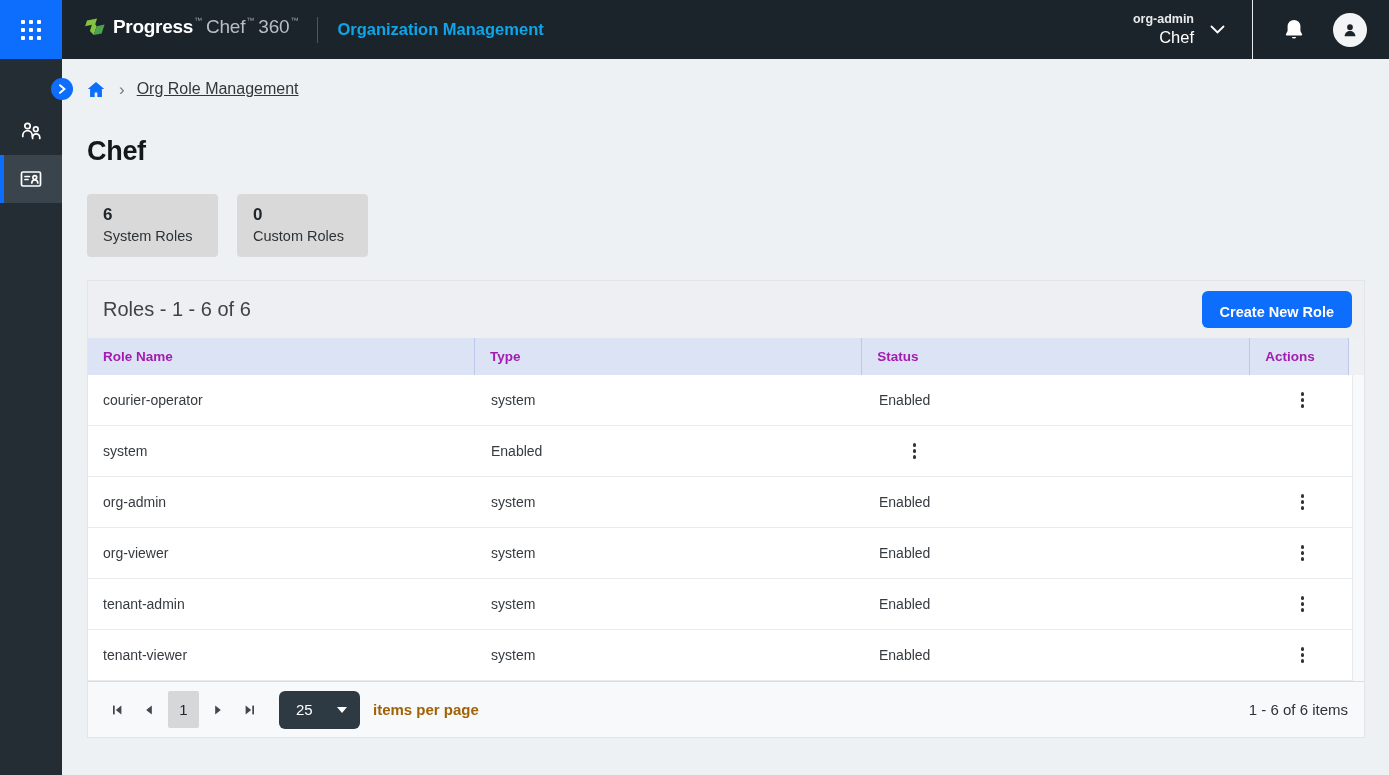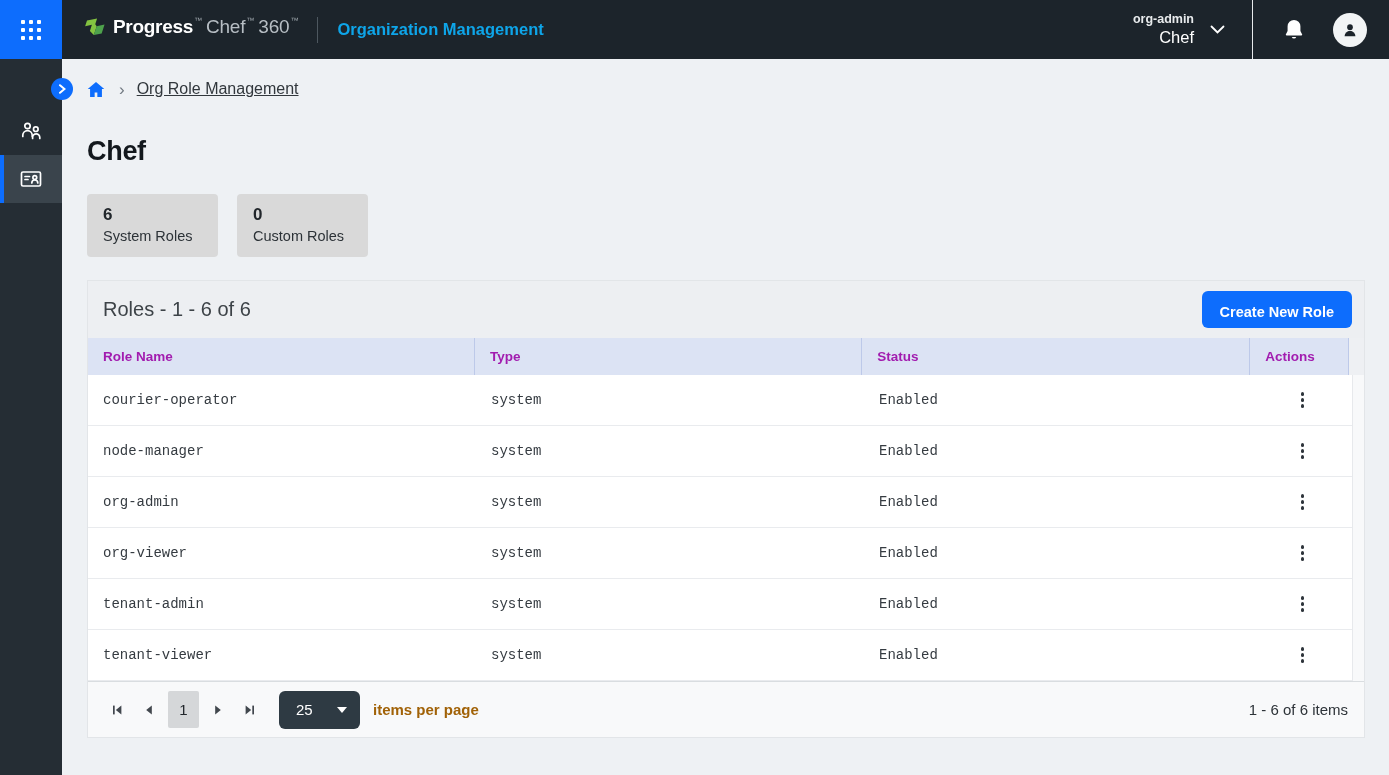--- a/index.html
+++ b/index.html
@@ -100,21 +100,21 @@
   }
   .th-name { width: 388px; } .th-type { width: 388px; } .th-status { width: 389px; }
   .th-actions { width: 99px; }
   .th-spacer { width: 12px; background: #eef0f3; border-right: none; }
 
   .tbody { position: relative; }
   .scroll-track {
     position: absolute; top: 0; right: 0; bottom: 0; width: 12px;
     background: #f8f9fa; border-left: 1px solid #e7e9ec; cursor: pointer;
   }
-  .tr { display: flex; align-items: center; height: 51px; border-bottom: 1px solid #e9ebee; background: #fff; font-family: Liberation Mono, monospace; }
+  .tr { display: flex; align-items: center; height: 51px; border-bottom: 1px solid #e9ebee; background: #fff; }
   .td { padding-left: 15px; font-size: 14px; color: #353b41; }
   .td-name { width: 388px; } .td-type { width: 388px; } .td-status { width: 389px; }
   .td-actions { width: 99px; display: flex; justify-content: center; padding-left: 0; }
   .kebab-btn { background: none; border: none; cursor: pointer; padding: 6px 10px; display: flex; flex-direction: column; gap: 2.5px; align-items: center; }
   .kebab-btn span { width: 3.5px; height: 3.5px; border-radius: 50%; background: #2e343b; }
 
   .grid-pager {
     height: 56px; background: #f8f9fa; border-top: 1px solid #d9dde0;
     display: flex; align-items: center; padding: 0 16px 0 13px;
   }
@@ -270,21 +270,20 @@
         <div class="td td-status">Enabled</div>
         <div class="td td-actions">
             <button class="kebab-btn">
               <span></span>
               <span></span>
               <span></span>
             </button>
           </div>
       </div>
       <div class="tr">
-        <div class="td td-name">node-manager</div>
         <div class="td td-type">system</div>
         <div class="td td-status">Enabled</div>
         <div class="td td-actions">
             <button class="kebab-btn">
               <span></span>
               <span></span>
               <span></span>
             </button>
           </div>
       </div>

